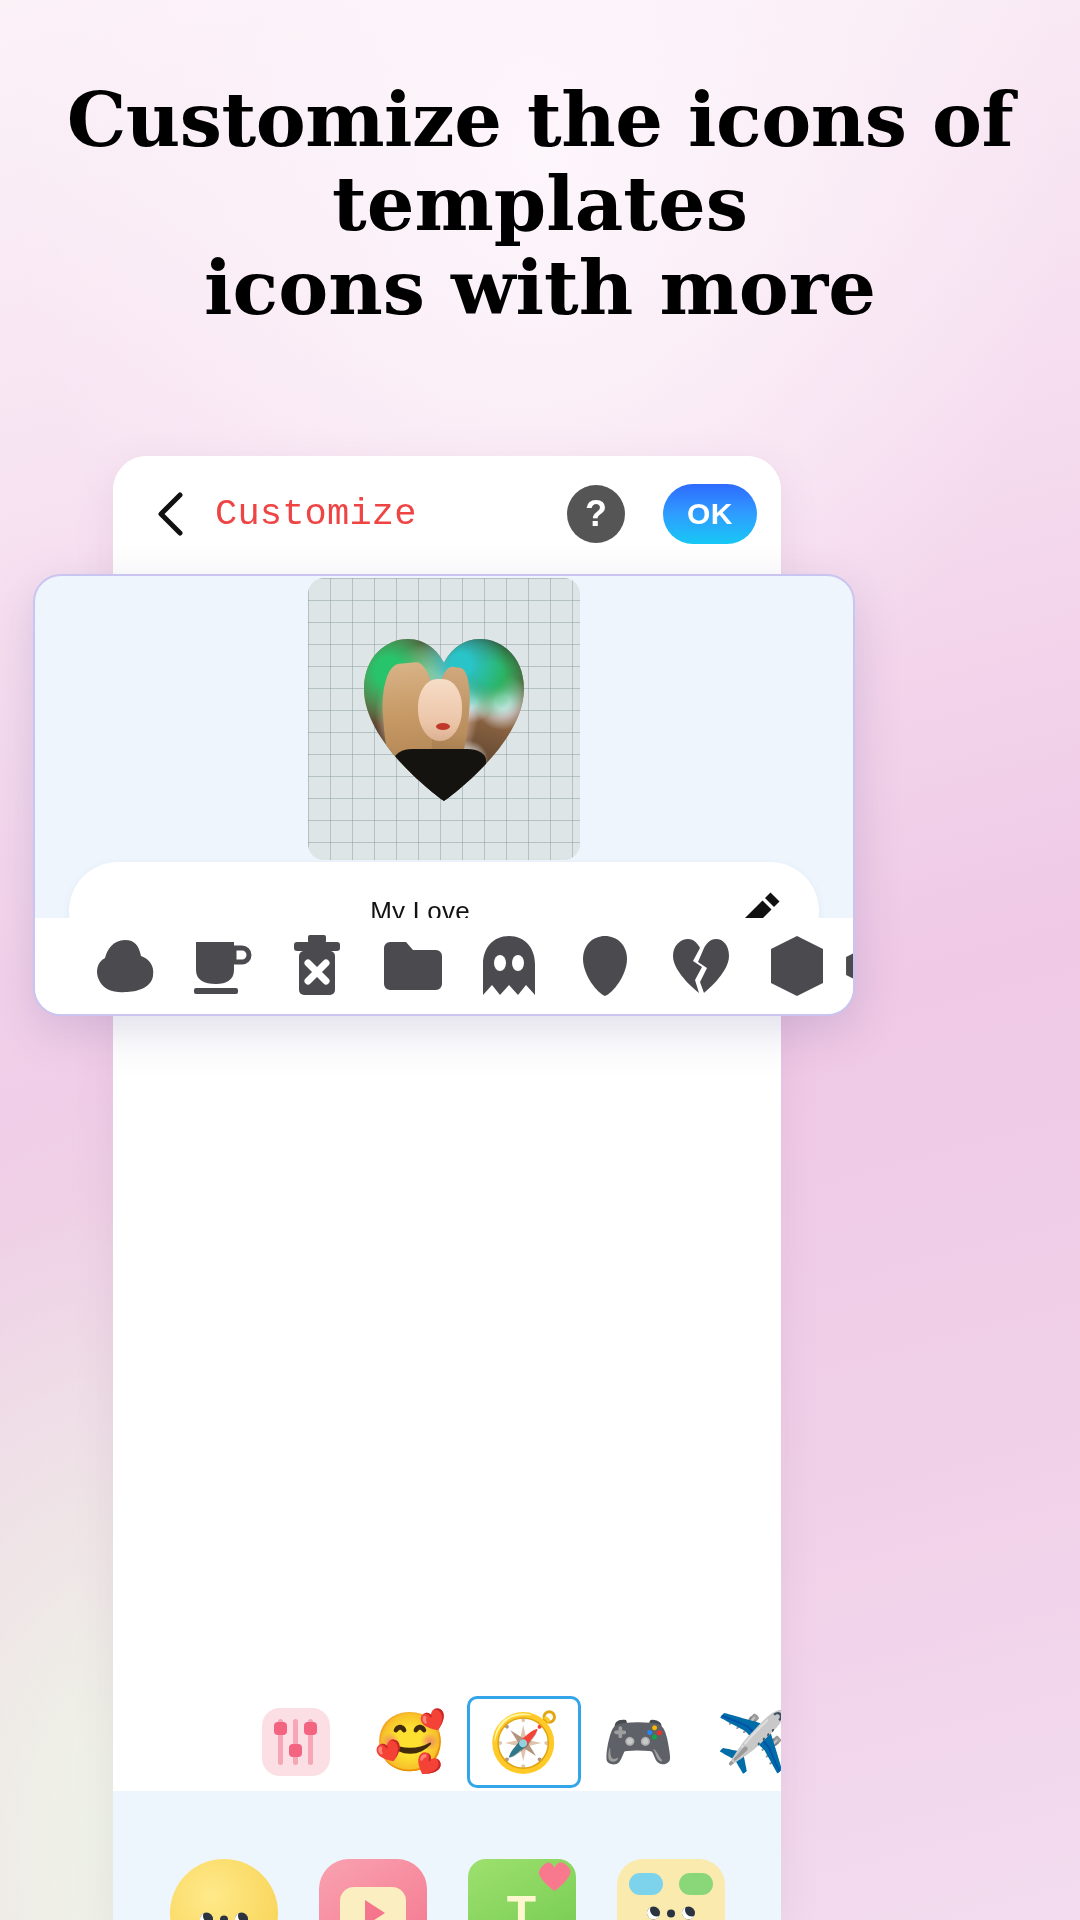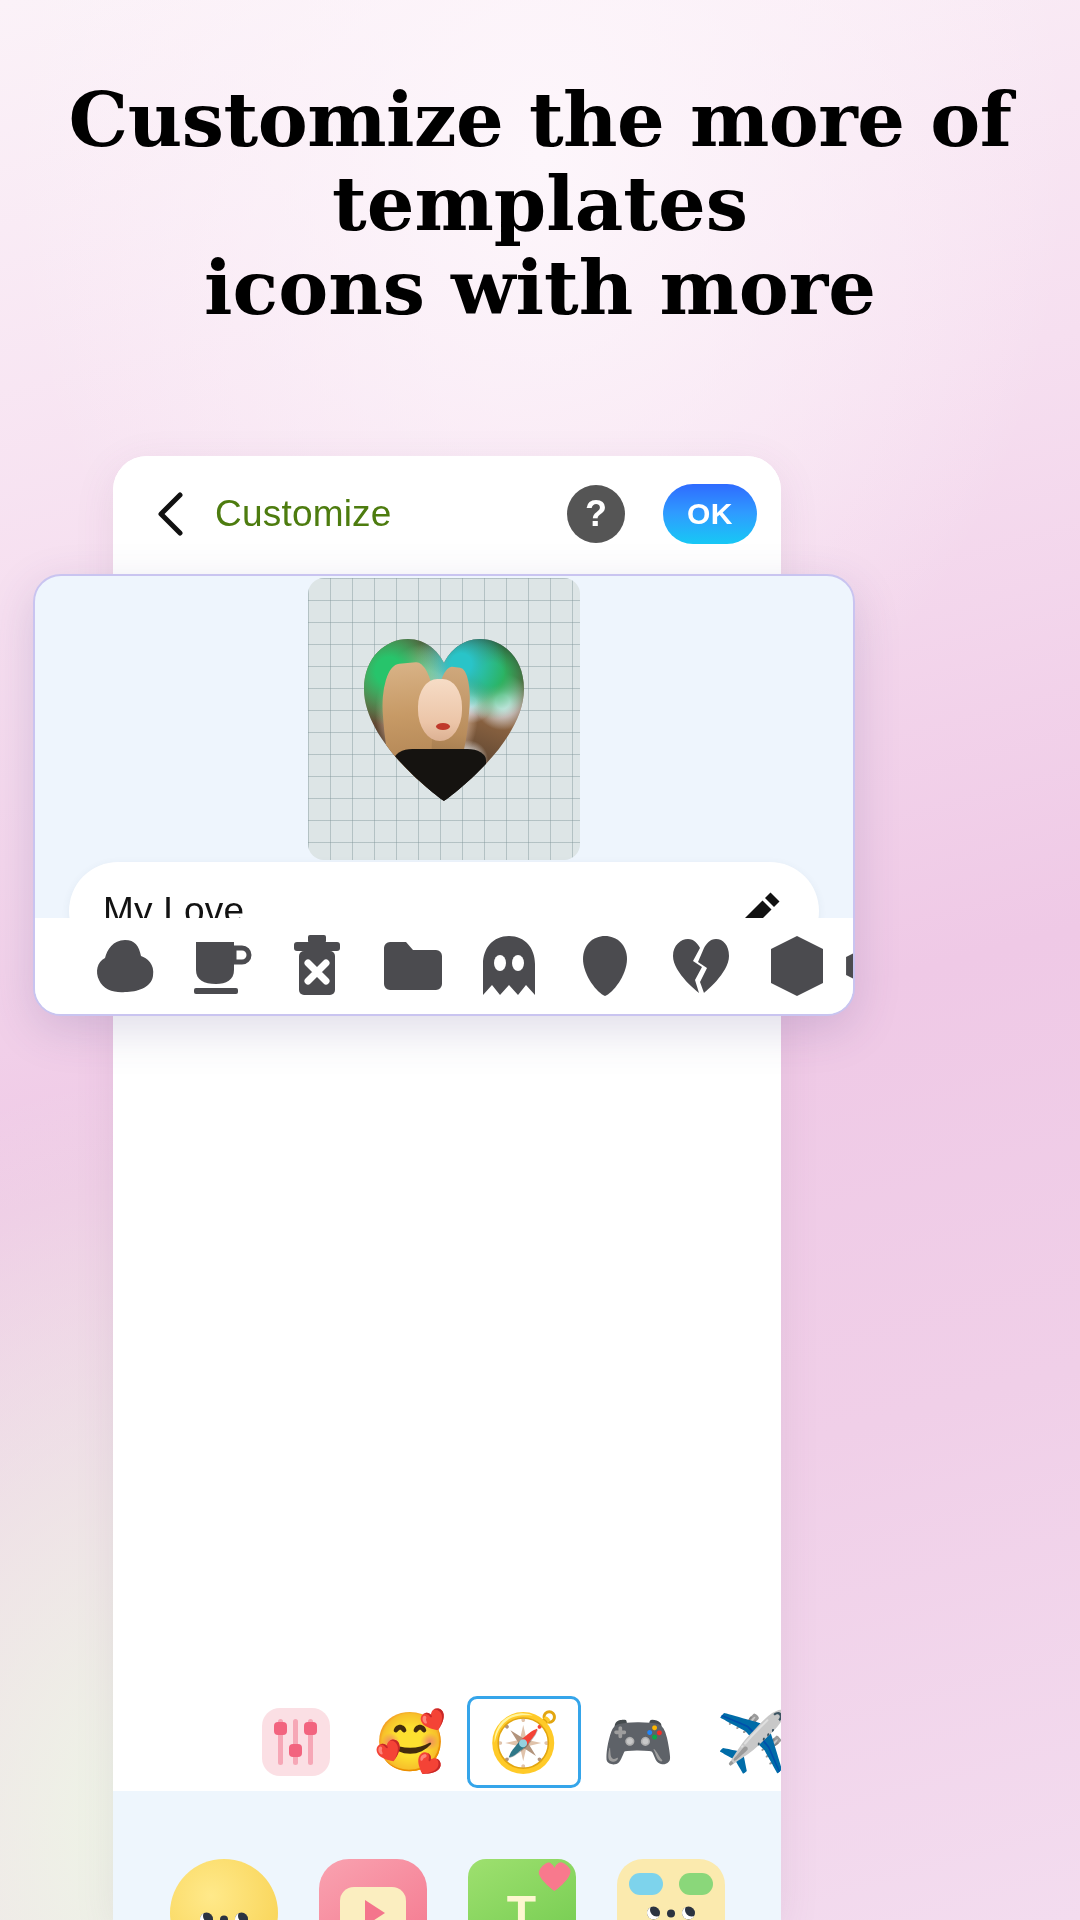--- a/index.html
+++ b/index.html
@@ -51,22 +51,22 @@
     padding: 0 24px 0 34px;
     background: #fff;
   }
   .back-ico {
     width: 46px; height: 46px;
     display: flex; align-items: center; justify-content: center;
     flex: 0 0 auto;
   }
   .back-ico svg { display: block; }
   .appbar-title {
-    font-size: 37px; font-weight: 400; color: #4d7c0f;
-    margin-left: 22px; letter-spacing: .2px;
+    font-size: 37px; font-weight: 400; color: #ef4444;
+    margin-left: 22px; letter-spacing: .2px; font-family: Liberation Mono, monospace;
   }
   .appbar-spacer { flex: 1 1 auto; }
   .help-btn {
     width: 58px; height: 58px; border-radius: 50%;
     background: #555555;
     display: flex; align-items: center; justify-content: center;
     color: #fff; font-size: 36px; font-weight: 700;
     line-height: 1; flex: 0 0 auto;
   }
   .ok-btn {
@@ -232,22 +232,22 @@
     margin: 0 34px;
     height: 98px;
     background: #fff;
     border-radius: 49px;
     display: flex; align-items: center;
     padding: 0 34px;
     box-shadow: 0 2px 8px rgba(60,80,120,.07);
     position: relative;
   }
   .ov-name .val {
-    flex: 1 1 auto; 
-    font-size: 37px; color: #121212; letter-spacing: .2px;
+    flex: 1 1 auto; text-align: center;
+    font-size: 26px; color: #121212; letter-spacing: .2px;
   }
   .pencil { width: 48px; height: 48px; flex: 0 0 auto; }
 
   .ov-shapes {
     position: absolute; left: 0; right: 0; bottom: 0;
     height: 96px;
     background: #fff;
     display: flex; align-items: center;
     padding: 0 42px;
     gap: 0;
@@ -257,21 +257,21 @@
     flex: 0 0 auto;
     width: 96px; height: 76px;
     display: flex; align-items: center; justify-content: center;
   }
   .shape svg { display: block; }
 </style>
 </head>
 <body>
 
 <div class="headline">
-  <span class="ln ln1">Customize the more of</span>
+  <span class="ln ln1">Customize the icons of</span>
   <span class="ln ln3">templates</span>
   <span class="ln ln2">icons with more</span>
 </div>
 
 <div class="phone">
 
   <div class="appbar">
     <div class="back-ico">
       <svg width="34" height="46" viewBox="0 0 34 46" aria-hidden="true">
         <path d="M27 4 L8 23 L27 42" fill="none" stroke="#111" stroke-width="5" stroke-linecap="round" stroke-linejoin="round"></path>

